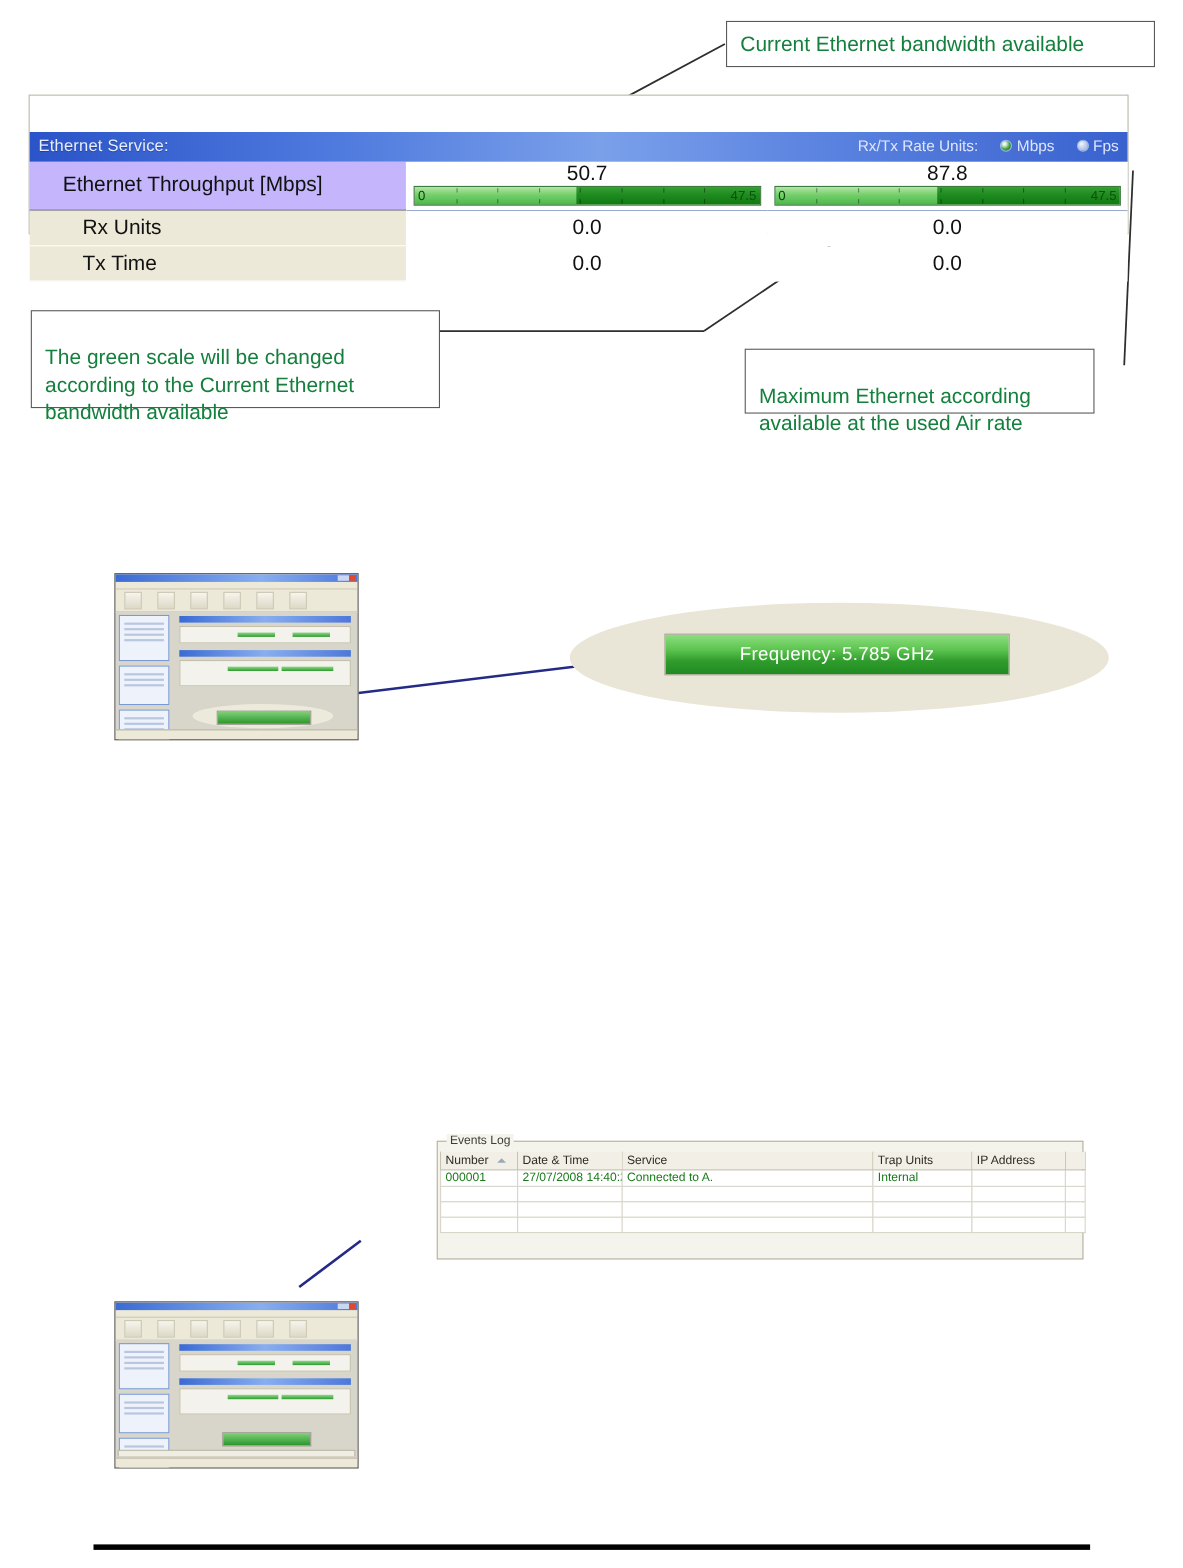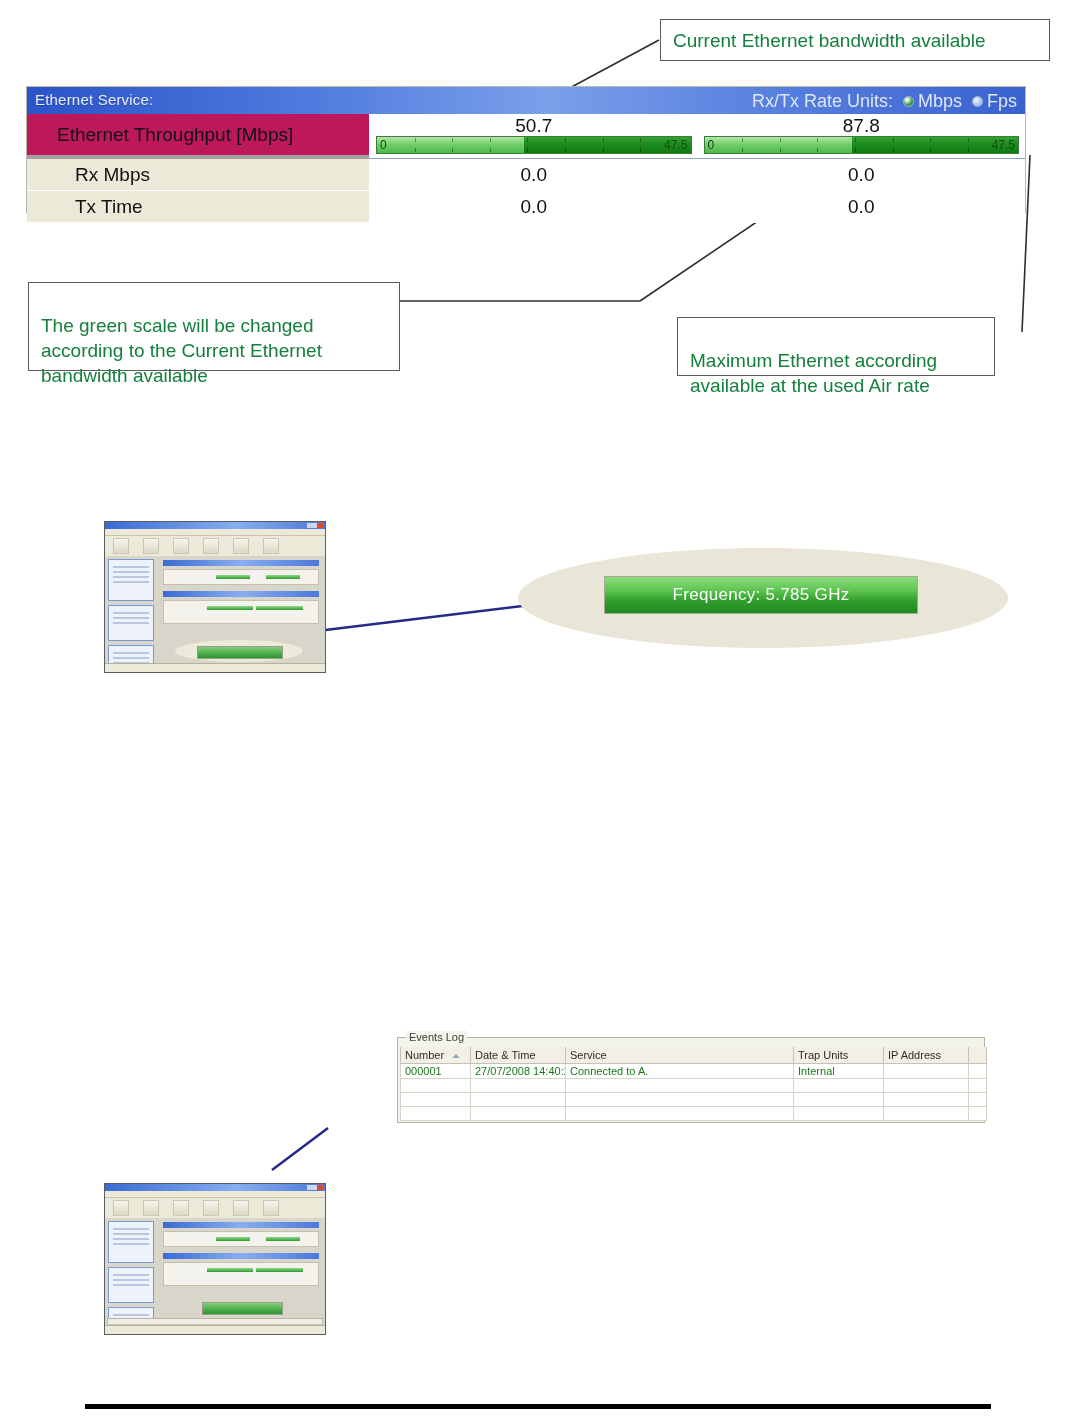--- a/index.html
+++ b/index.html
@@ -34,37 +34,38 @@
     width: 1000px; height: 127px;
     border: 1px solid #b9b9ac;
     box-sizing: border-box;
     background: #ffffff;
   }
   #eth-header {
     height: 27px;
     background: linear-gradient(to right,#2a54c8 0%, #4f7ade 28%, #7aa0ea 52%, #5b83e0 72%, #3a62cf 100%);
     position: relative;
     box-sizing: border-box;
+    margin-top: 33px;
   }
   #eth-header-title {
     position: absolute;
     left: 8px; top: 4px;
     color: #e9eefc;
     font-size: 15px;
     letter-spacing: .2px;
     text-shadow: 0 1px 0 rgba(0,0,0,.25);
   }
   #rate-units-group {
     position: absolute;
     right: 8px; top: 4px;
     display: flex;
     align-items: center;
-    gap: 10px;
+    gap: 20px;
     color: #dde6fb;
-    font-size: 18px;
+    font-size: 14px;
     justify-content: space-between;
   }
   .radio-opt { display: flex; align-items: center; gap: 4px; }
   .radio-dot {
     width: 11px; height: 11px;
     border-radius: 50%;
     background: radial-gradient(circle at 35% 32%, #ffffff 0%, #cfe6cf 22%, #3fa33f 55%, #1c6f1c 100%);
     border: 1px solid #9fb7e2;
     box-sizing: border-box;
     display: inline-block;
@@ -90,22 +91,22 @@
   .eth-cell {
     flex: 1 1 0;
     box-sizing: border-box;
     background: #ffffff;
     display: flex; align-items: center; justify-content: center;
     color: #111111;
     font-size: 19px;
   }
   #throughput-row { height: 45px; align-items: stretch; }
   #throughput-row .eth-label {
-    background: #be185d;
-    border-bottom: 4px solid #a3a3a3;
+    background: #c4b5fd;
+    border-bottom: 2px solid #a3a3a3;
   }
   .gauge-cell {
     flex: 1 1 0;
     box-sizing: border-box;
     background: #ffffff;
     border-bottom: 1px solid #8fa2c8;
     padding: 0 6px;
     display: flex;
     flex-direction: column;
     align-items: center;
@@ -381,21 +382,21 @@
             <i class="b" style="left:72%"></i>
           <i class="b" style="left:84%"></i>
         </div>
         <span class="gauge-min">0</span>
         <span class="gauge-max">47.5</span>
       </div>
     </div>
   </div>
 
   <div class="eth-row">
-    <div class="eth-label indent-2">Rx Mbps</div>
+    <div class="eth-label indent-2">Rx Units</div>
     <div class="eth-cell">0.0</div>
     <div class="eth-cell">0.0</div>
   </div>
 
   <div class="eth-row">
     <div class="eth-label indent-2">Tx Time</div>
     <div class="eth-cell">0.0</div>
     <div class="eth-cell">0.0</div>
   </div>
 </div>
@@ -516,21 +517,21 @@
       </div>
       <div class="tb-log" style="position:absolute; left:2px; right:2px; top:100px; bottom:2px;">
         <div style="height:5px;background:#f0eee4;border-bottom:1px solid #c8c4b4"></div>
         <div style="height:4px;background:#ffffff;"></div>
       </div>
     </div>
   </div>
   <div class="tb-status"></div>
 </div>
 
-<div class="abs" id="events-panel" style="left:397px; top:1037px; width:588px; height:86px;">
+<div class="abs" id="events-panel" style="left:397px; top:1037px; width:588px; height:108px;">
   <span id="events-legend">Events Log</span>
   <div style="padding:9px 2px 2px 2px;">
     <table id="events-table">
       <colgroup>
         <col style="width:70px">
           <col style="width:95px">
           <col style="width:228px">
         <col style="width:90px">
           <col style="width:85px">
           <col style="width:18px">

